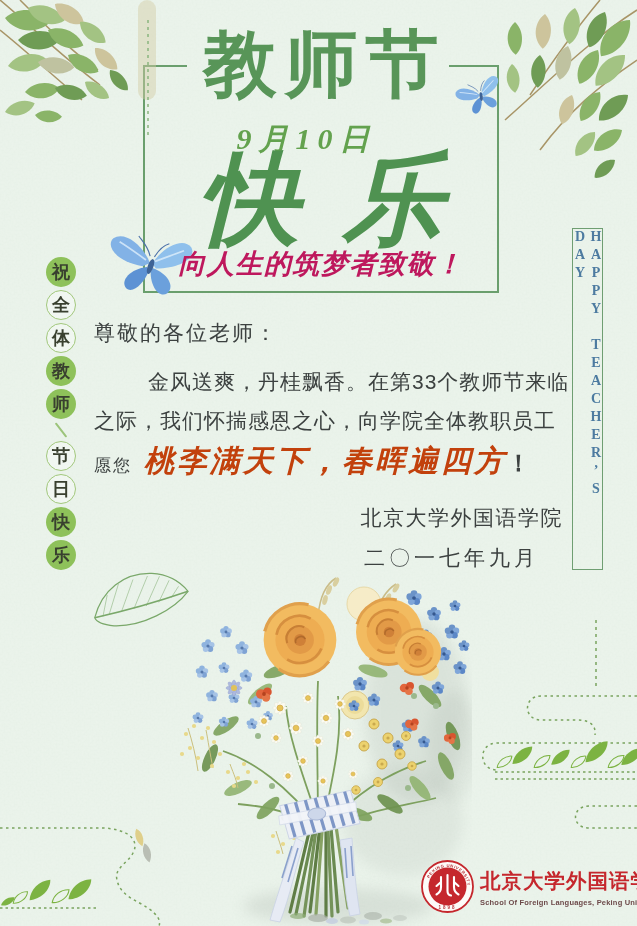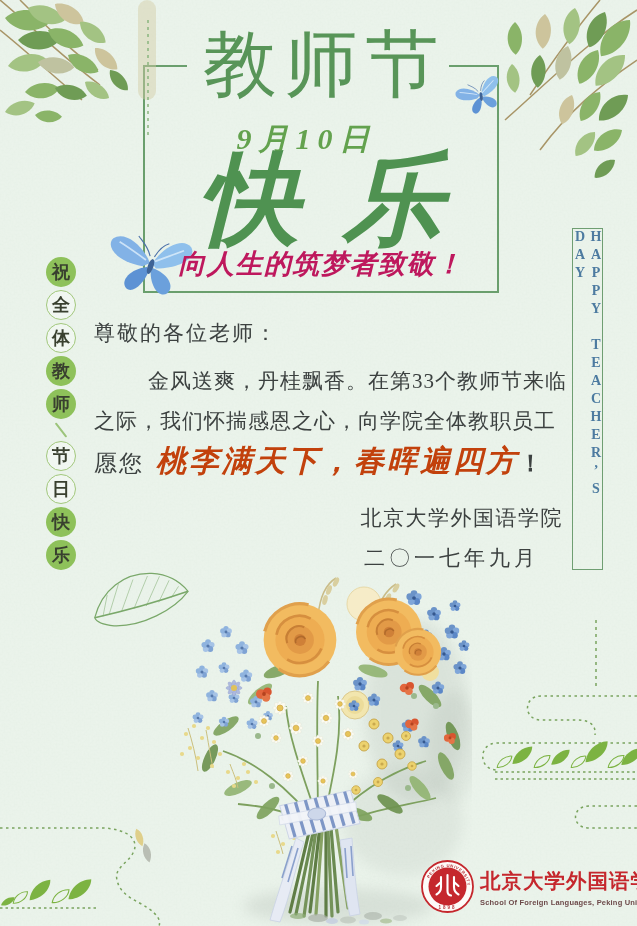--- a/index.html
+++ b/index.html
@@ -17,21 +17,21 @@
   .frame { position:absolute; background:#6a9f6d; }
   .f-top-l { left:143px; top:65px;  width:44px;  height:2px; }
   .f-top-r { left:449px; top:65px;  width:50px;  height:2px; }
   .f-left  { left:143px; top:65px;  width:2px;   height:228px; }
   .f-right { left:497px; top:65px;  width:2px;   height:228px; }
   .f-bot   { left:143px; top:291px; width:356px; height:2px; }
 
   
   .festival {
     position:absolute; left:143px; top:22px; width:356px; text-align:center;
-    font-size:73px; line-height:1.15; font-weight:400; color:#589558;
+    font-size:73px; line-height:1.15; font-weight:700; color:#589558;
     letter-spacing:8px; text-indent:8px;
   }
   .date-line {
     position:absolute; left:143px; top:119px; width:320px; text-align:center;
     font-family:"Liberation Serif","DejaVu Serif",serif; font-style:italic; font-weight:700;
     font-size:30px; line-height:1.3; color:#63a24e; letter-spacing:7px; text-indent:7px;
   }
   .greeting {
     position:absolute; left:143px; top:146px; width:356px;
     display:flex; justify-content:center; gap:44px;
@@ -66,23 +66,23 @@
     display:flex; align-items:center; justify-content:center;
     writing-mode:vertical-rl; text-orientation:upright;
     font-family:"Liberation Serif","DejaVu Serif",serif;
     font-size:14px; font-weight:600; color:#4d7ba0; letter-spacing:3px;
   }
 
   
   .letter { position:absolute; left:94px; top:318px; width:478px; color:#3c4140; }
   .salutation { font-size:21px; letter-spacing:2px; height:30px; line-height:30px; margin-bottom:14px; }
   .body-line  { font-size:21px; letter-spacing:1px; height:39px; line-height:39px; white-space:nowrap; }
-  .body-line.first { text-indent:54px;font-family:Liberation Serif, serif; }
+  .body-line.first { text-indent:54px; }
   .wish-line { height:42px; line-height:42px; white-space:nowrap; }
-  .wish-prefix { font-size:23px; letter-spacing:2px; margin-right:12px;text-align:right; }
+  .wish-prefix { font-size:17px; letter-spacing:2px; margin-right:12px;text-align:right; }
   .wish-highlight {
     font-family:"Liberation Serif","DejaVu Serif",serif; font-style:italic;
     font-size:30px; font-weight:800; color:#c2410c; letter-spacing:3px;
   }
   .wish-suffix { font-size:23px; font-weight:700; }
 
   
   .signature { position:absolute; right:74px; top:504px; text-align:right; color:#3c4140; }
   .sig-org  { font-size:21px; letter-spacing:1.5px; }
   .sig-date { font-size:21px; letter-spacing:4px; margin-top:12px; padding-right:24px; }

